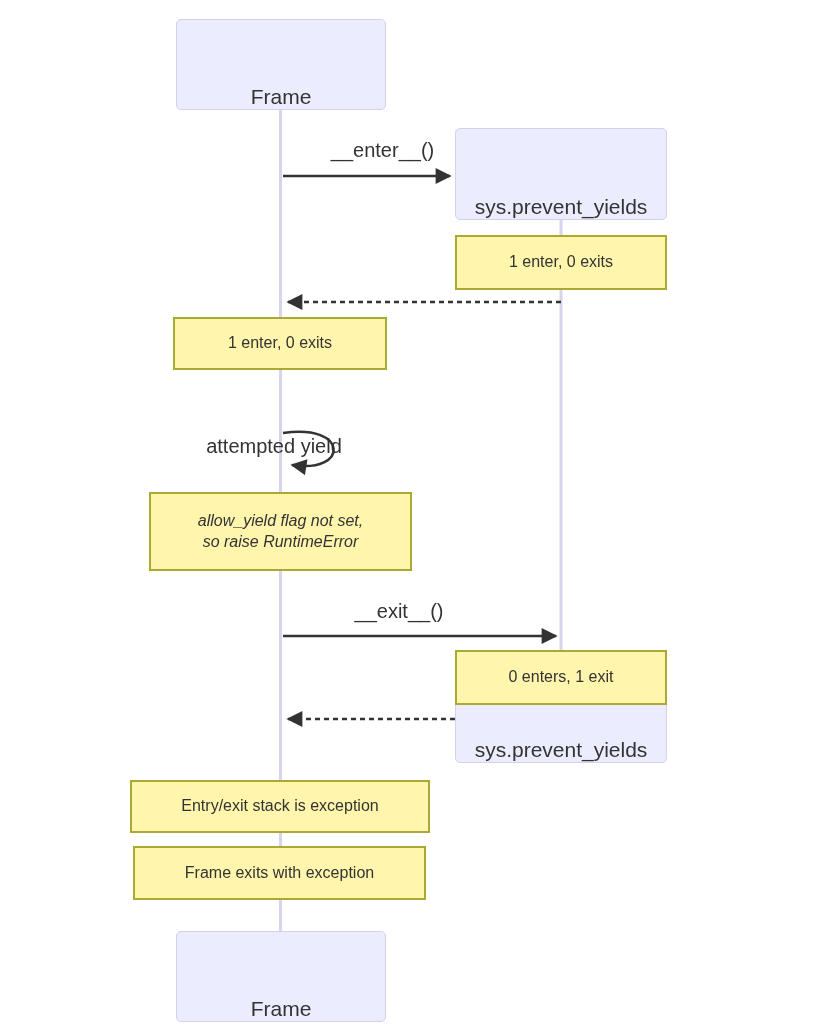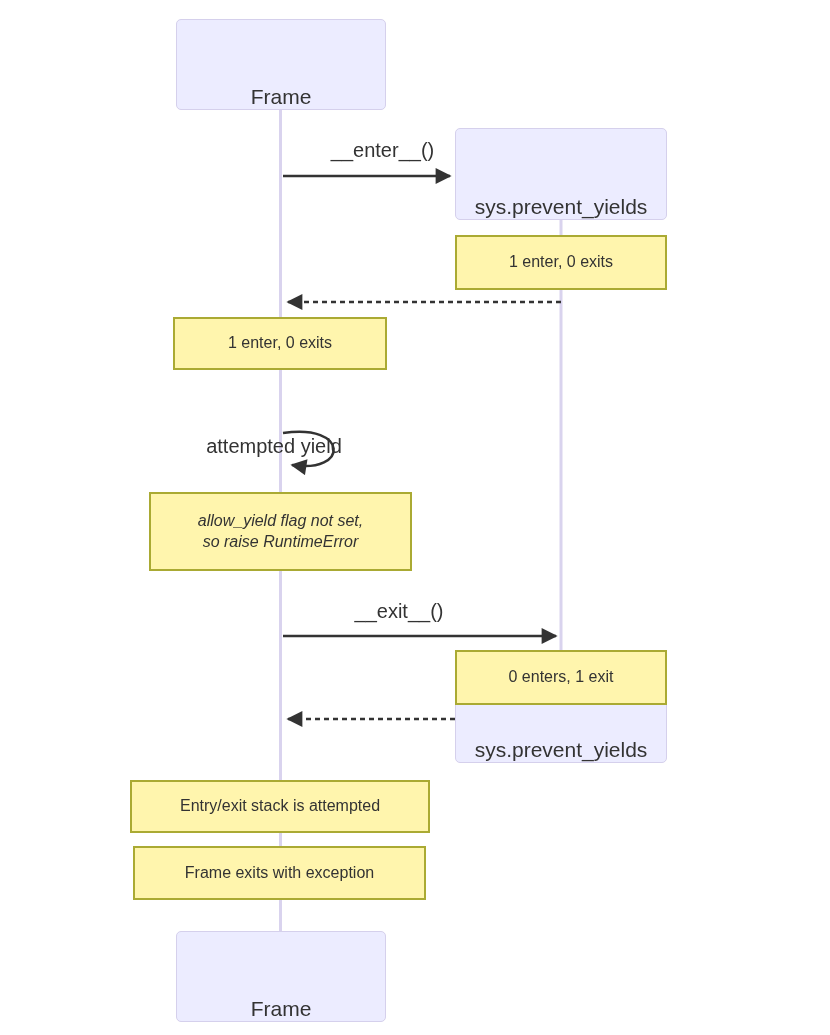--- a/index.html
+++ b/index.html
@@ -112,21 +112,21 @@
 
   <div class="actor" style="left:455px; top:671px; width:212px; height:92px;">
     <span>sys.prevent_yields</span>
   </div>
 
   <div class="note" style="left:455px; top:650px; width:212px; height:55px;justify-content:center;">
     <span>0 enters, 1 exit</span>
   </div>
 
   <div class="note" style="left:130px; top:780px; width:300px; height:53px;">
-    <span>Entry/exit stack is attempted</span>
+    <span>Entry/exit stack is exception</span>
   </div>
 
   <div class="note" style="left:133px; top:846px; width:293px; height:54px;">
     <span>Frame exits with exception</span>
   </div>
 
   <div class="actor" style="left:176px; top:931px; width:210px; height:91px;">
     <span>Frame</span>
   </div>
 

